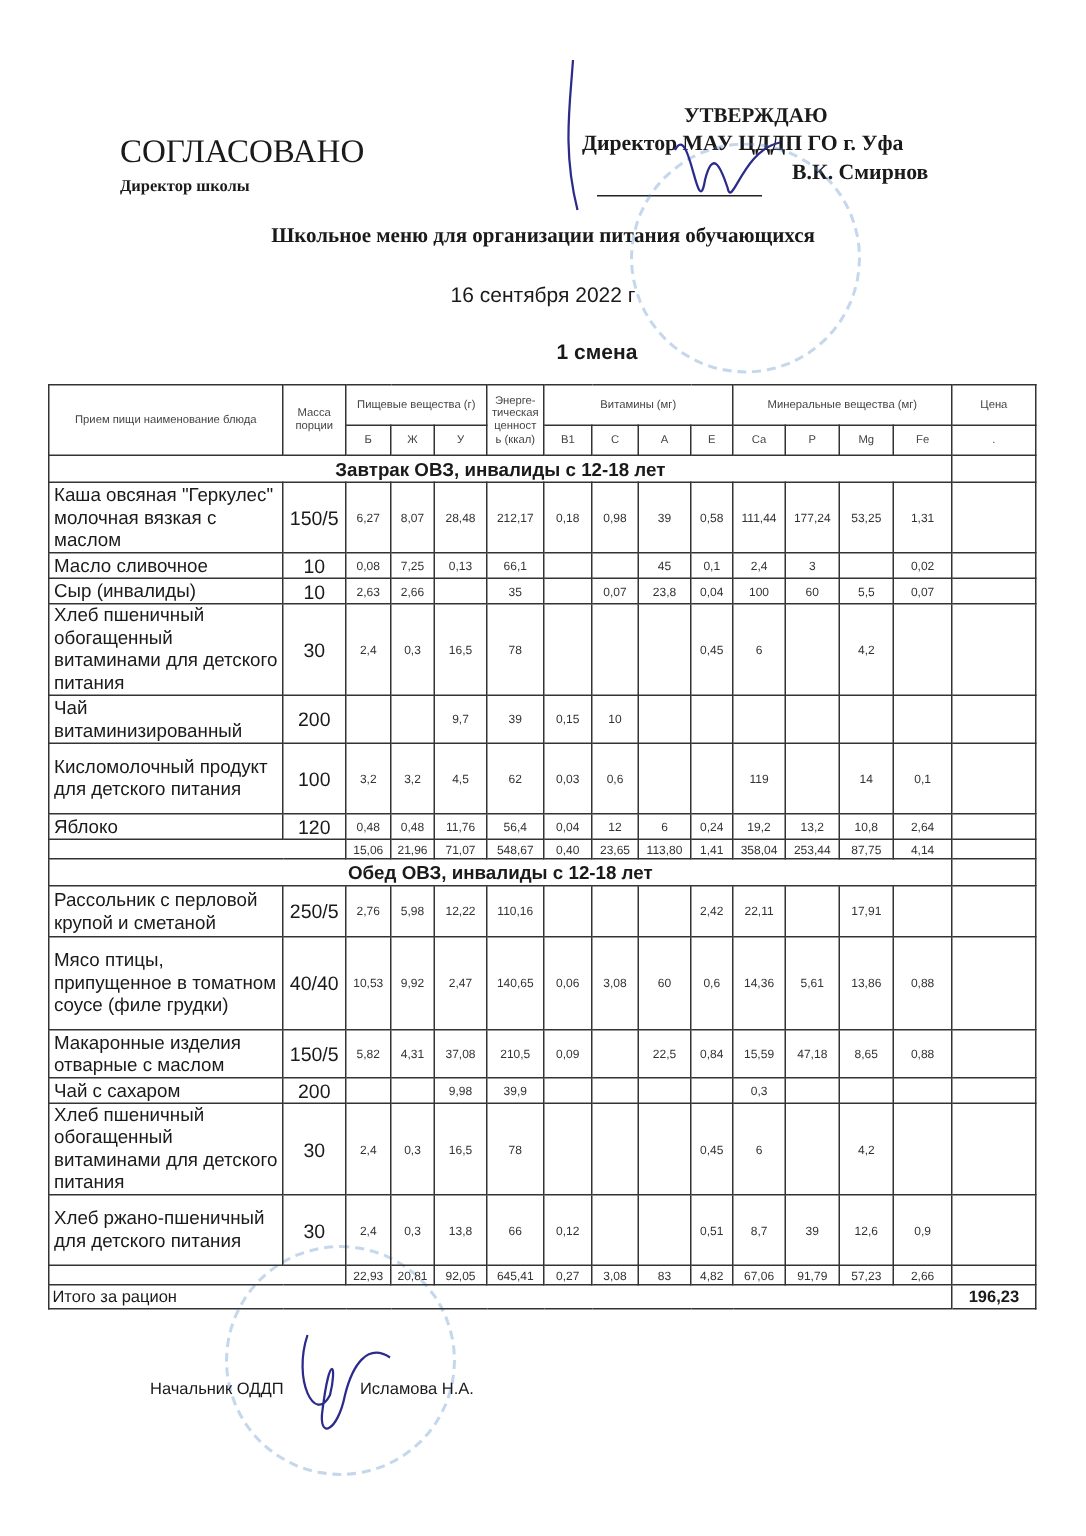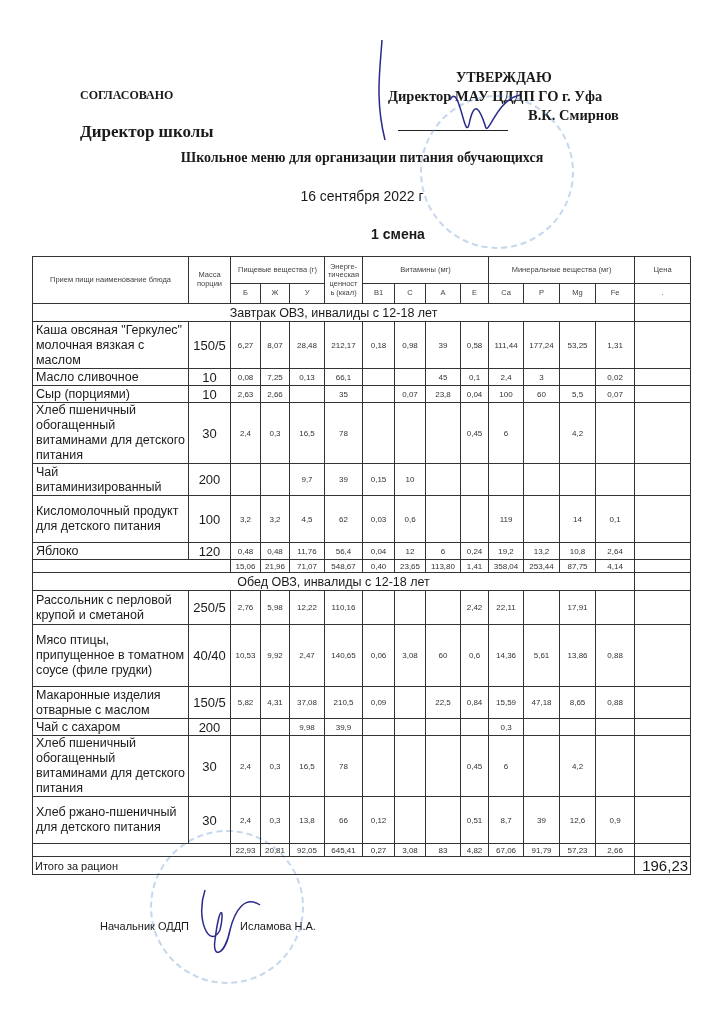--- a/index.html
+++ b/index.html
@@ -1,41 +1,41 @@
 <!DOCTYPE html>
 <html><head>
 <meta charset="utf-8">
 <style>
   html, body { margin: 0; padding: 0; background: #fff; }
   body { width: 724px; height: 1024px; position: relative; overflow: hidden; color: #1a1a1a; font-family: "Liberation Sans", sans-serif; }
   .serif { font-family: "Liberation Serif", serif; }
   .hdr-left { position: absolute; left: 80px; top: 88px; }
-  .hdr-left .t1 { font-size: 12px; font-weight: bold; }
-  .hdr-left .t2 { font-size: 17px; font-weight: bold; margin-top: 19px; }
+  .hdr-left .t1 { font-size: 22px; font-weight: normal; }
+  .hdr-left .t2 { font-size: 11px; font-weight: bold; margin-top: 4px; }
   .hdr-right { position: absolute; left: 388px; top: 70px; width: 300px; }
   .hdr-right .t0 { font-size: 14px; font-weight: bold; text-align: left; padding-left: 68px; }
   .hdr-right .t1 { font-size: 14.5px; font-weight: bold; margin-top: 2px; }
   .hdr-right .t2 { font-size: 14.5px; font-weight: bold; margin-top: 2px; padding-left: 140px; }
   .sigline { position: absolute; left: 398px; top: 130px; width: 110px; border-top: 1px solid #222; }
   .title { position: absolute; top: 150px; left: 0; width: 724px; text-align: center; font-size: 14px; font-weight: bold; }
   .date { position: absolute; top: 188px; left: 0; width: 724px; text-align: center; font-size: 14px; }
   .shift { position: absolute; top: 226px; left: 0; width: 724px; text-align: center; font-size: 14px; font-weight: bold; padding-left: 36px; }
   .stamp { position: absolute; border: 2px dashed rgba(90,140,200,0.35); border-radius: 50%; pointer-events: none; }
   .sig { position: absolute; pointer-events: none; }
 
   table.menu { position: absolute; left: 32px; top: 256px; width: 658px; border-collapse: collapse; table-layout: fixed; }
   table.menu td, table.menu th { border: 1px solid #333; padding: 0 2px; text-align: center; vertical-align: middle; font-weight: normal; }
   table.menu th { font-size: 7.5px; color: #444; line-height: 1.15; }
   table.menu td.num { font-size: 8px; color: #333; }
   table.menu td.name { text-align: left; font-size: 12.5px; line-height: 15px; padding-left: 3px; }
   table.menu td.mass { font-size: 13px; }
-  table.menu td.section { font-size: 12.5px; font-weight: normal; text-align: center; height: 17px; }
+  table.menu td.section { font-size: 12.5px; font-weight: bold; text-align: center; height: 17px; }
   table.menu tr.sum td { height: 12px; font-size: 8px; }
   table.menu td.total-label { text-align: left; font-size: 11px; font-weight: normal; border-left: none; border-right: none; }
-  table.menu td.total-value { text-align: right; font-size: 15px; font-weight: normal; }
+  table.menu td.total-value { text-align: center; font-size: 11px; font-weight: bold; }
   .footer { position: absolute; left: 100px; top: 920px; font-size: 11px; }
   .footer .name { position: absolute; left: 140px; top: 0; white-space: nowrap; }
 </style>
 </head>
 <body>
 
 <div class="hdr-left serif">
   <div class="t1">СОГЛАСОВАНО</div>
   <div class="t2">Директор школы</div>
 </div>
@@ -137,21 +137,21 @@
       <td class="num"></td>
       <td class="num">45</td>
       <td class="num">0,1</td>
       <td class="num">2,4</td>
       <td class="num">3</td>
       <td class="num"></td>
       <td class="num">0,02</td>
       <td></td>
     </tr>
     <tr style="height:17px">
-      <td class="name">Сыр (порциями)</td>
+      <td class="name">Сыр (инвалиды)</td>
       <td class="mass">10</td>
       <td class="num">2,63</td>
       <td class="num">2,66</td>
       <td class="num"></td>
       <td class="num">35</td>
       <td class="num"></td>
       <td class="num">0,07</td>
       <td class="num">23,8</td>
       <td class="num">0,04</td>
       <td class="num">100</td>

